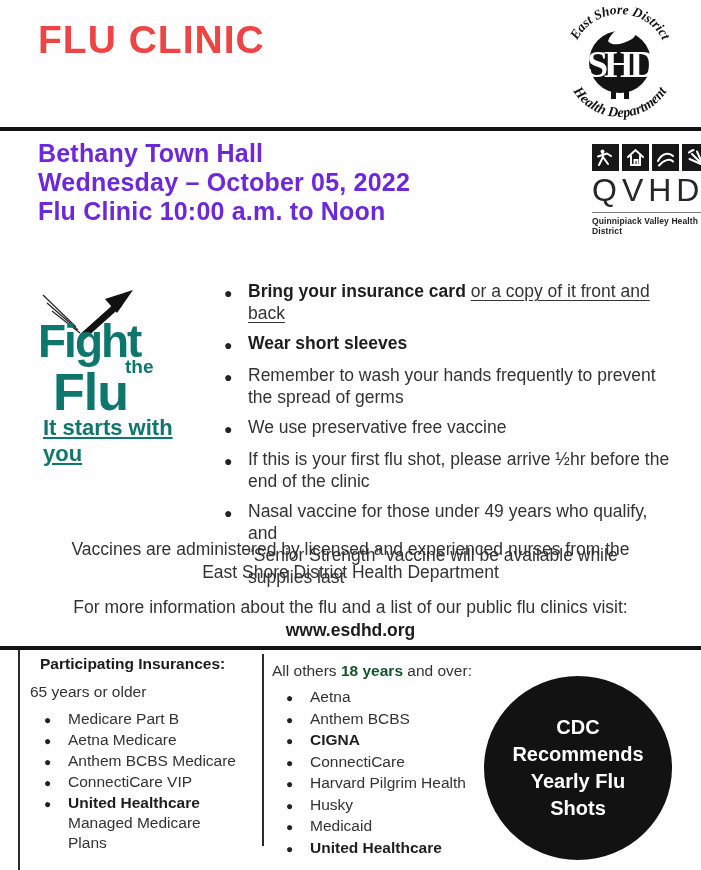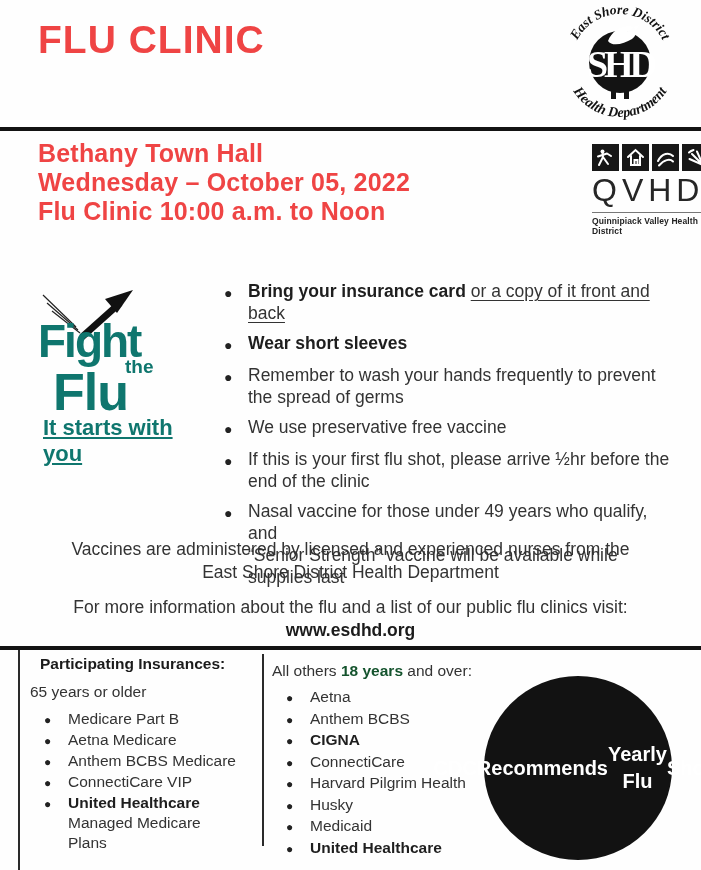--- a/index.html
+++ b/index.html
@@ -9,21 +9,21 @@
     margin:0 auto;
   }
   
   .flu-title{position:absolute;left:38px;top:18px;font-size:39px;font-weight:700;
     letter-spacing:1px;color:#ef4444;}
   .eshd-logo{position:absolute;left:550px;top:0px;width:140px;height:126px;}
   .rule{position:absolute;left:0;width:701px;height:4px;background:#131313;}
   .rule-top{top:127px;}
   .rule-bottom{top:646px;}
   .event{position:absolute;left:38px;top:139px;font-size:25px;font-weight:700;
-    line-height:29px;color:#ef4444;letter-spacing:.2px;}
+    line-height:29px;color:#6d28d9;letter-spacing:.2px;}
   
   .qvhd{position:absolute;left:592px;top:144px;width:132px;}
   .qvhd-icons{display:flex;gap:3px;}
   .sq{width:27px;height:27px;background:#171717;display:flex;align-items:center;justify-content:center;}
   .qvhd-acronym{font-size:32px;letter-spacing:5px;color:#262626;margin-top:1px;font-weight:400;}
   .qvhd-sep{height:1px;background:#777;width:128px;margin:3px 0 3px;}
   .qvhd-name{font-size:8.5px;font-weight:700;color:#232323;letter-spacing:.1px;}
   
   .fightflu{position:absolute;left:36px;top:282px;width:180px;height:158px;color:#0f766e;}
   .ff-arrow{position:absolute;left:0;top:0;}
@@ -50,21 +50,21 @@
   ul.plain{list-style:none;margin:0;padding:0;}
   ul.plain li{display:flex;line-height:20px;margin-bottom:0;}
   .li-dot{width:24px;flex:none;font-size:12px;padding-top:1px;margin-left:14px;color:#222;}
   .divider{position:absolute;left:262px;top:654px;width:2px;height:192px;background:#2a2a2a;}
   .adult{position:absolute;left:272px;top:662px;width:215px;font-size:15.5px;color:#333;}
   .adult-label{margin-bottom:7px;}
   .bu{font-weight:700;color:#14532d;}
   .adult ul.plain li{line-height:20.5px;}
   
   .cdc{position:absolute;left:484px;top:676px;width:188px;height:184px;border-radius:50%;
-    background:#121212;display:flex;flex-direction:row;align-items:center;justify-content:center;
+    background:#121212;display:flex;flex-direction:column;align-items:center;justify-content:center;
     color:#fff;font-weight:700;font-size:20px;line-height:27px;text-align:center;}
 </style>
 </head>
 <body>
 
 <div class="page">
 
   <div class="flu-title">FLU CLINIC</div>
 
   <svg class="eshd-logo" viewBox="0 0 140 126">

